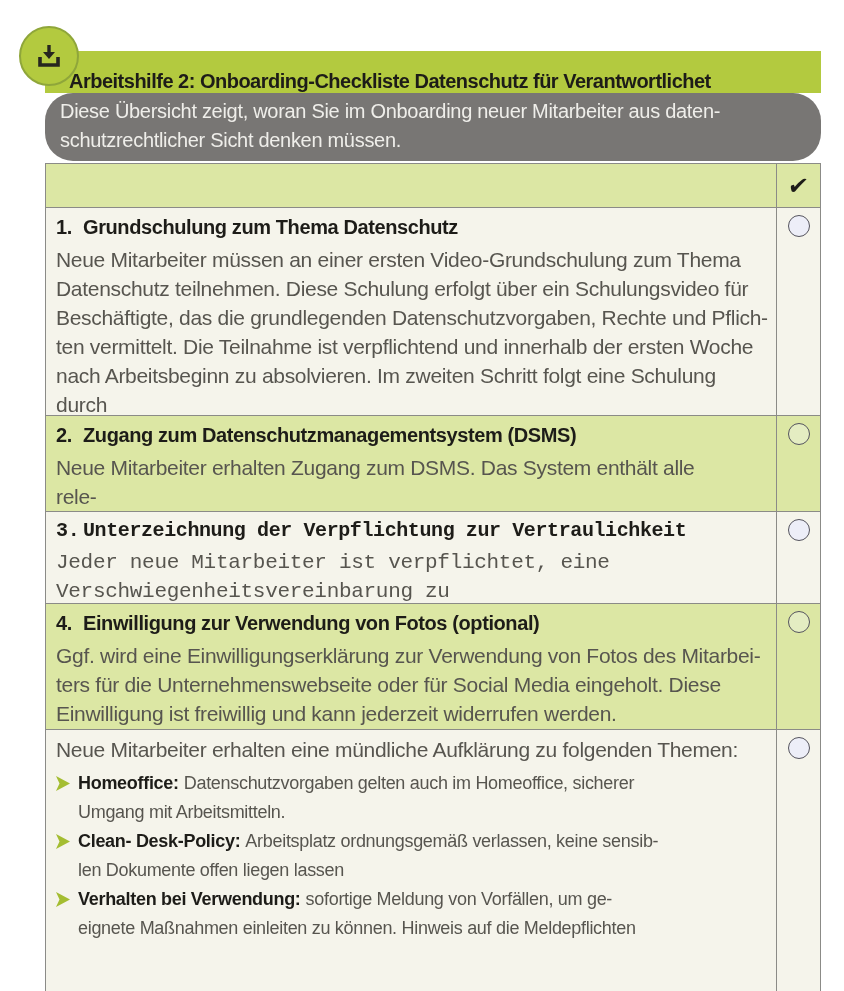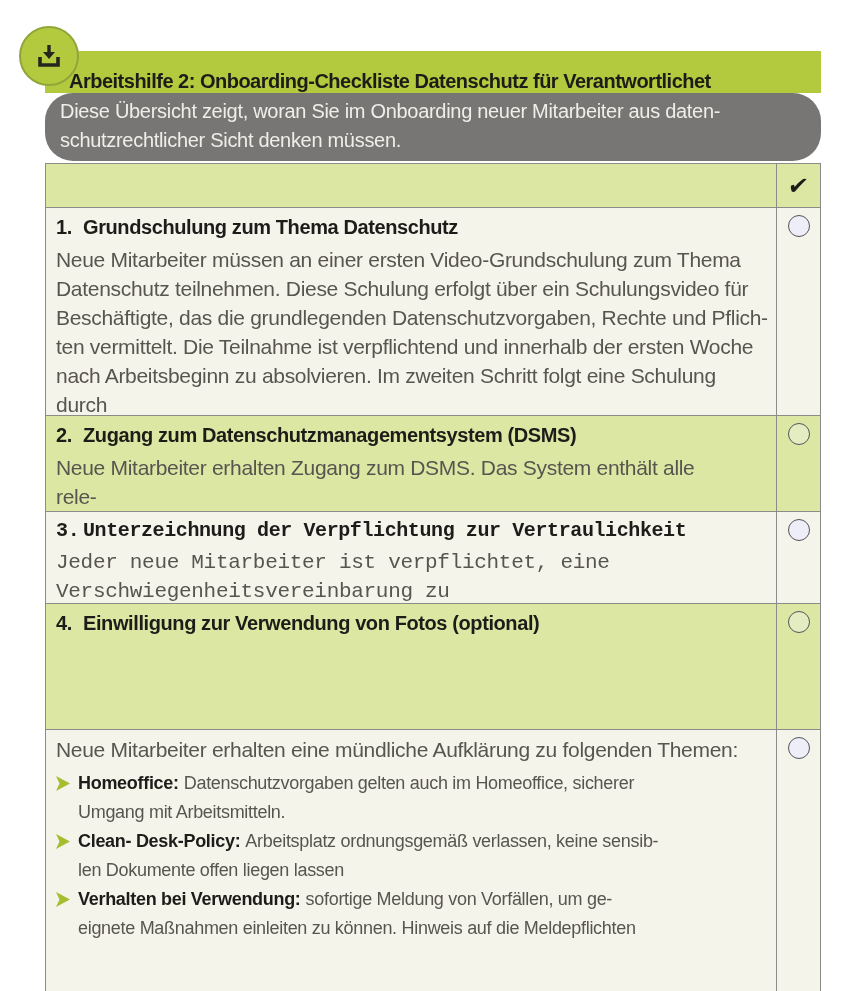--- a/index.html
+++ b/index.html
@@ -170,20 +170,23 @@
         <div class="cell-check">
           <span class="circle"></span>
         </div>
       </div>
 
       <div class="row bg-green" style="height:126px;">
         <div class="cell-main">
           <div class="row-title">
             <span class="num">4.</span><span class="ttl">Einwilligung zur Verwendung von Fotos (optional)</span>
           </div>
+          <div class="body-text">Ggf. wird eine Einwilligungserklärung zur Verwendung von Fotos des Mitarbei-
+ters für die Unternehmenswebseite oder für Social Media eingeholt. Diese
+Einwilligung ist freiwillig und kann jederzeit widerrufen werden.</div>
         </div>
         <div class="cell-check">
           <span class="circle"></span>
         </div>
       </div>
 
       <div class="row bg-white" style="height:262px;">
         <div class="cell-main">
           <div class="body-text">Neue Mitarbeiter erhalten eine mündliche Aufklärung zu folgenden Themen:</div>
 

